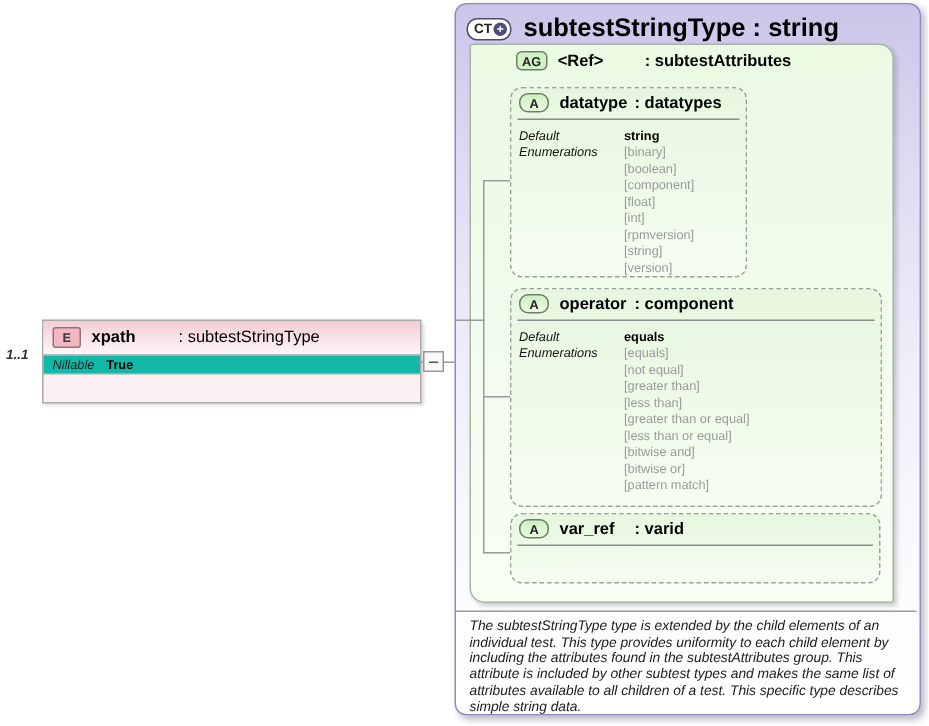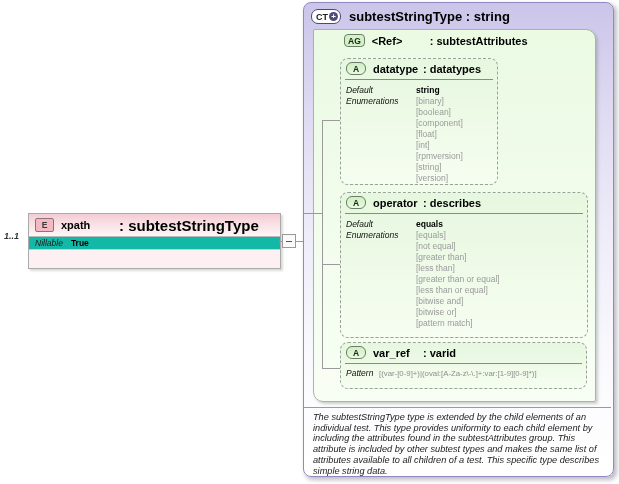--- a/index.html
+++ b/index.html
@@ -23,21 +23,21 @@
     height:22px; display:flex; align-items:center; padding-left:6px;
     background:linear-gradient(180deg,#f3cdd4 0%, #f9e4e8 55%, #fdf6f7 100%);
     border-bottom:1px solid #b8b8b8;
   }
   .badge-e {
     width:17px; height:12px; display:flex; align-items:center; justify-content:center;
     background:#f2b9c2; border:1px solid #927078; border-radius:2px;
     font-size:8.5px; font-weight:bold; color:#3a3a3a; flex:0 0 auto;
   }
   .el-name { font-size:11px; font-weight:bold; color:#000; margin-left:7px; min-width:58px; }
-  .el-type { font-size:15px; font-weight:bold; color:#000; }
+  .el-type { font-size:11px; font-weight:normal; color:#000; }
   .el-prop-row {
     height:12px; display:flex; align-items:center; padding-left:6px;
     background:#14b8a6; border-bottom:1px solid #cccccc; font-size:8.5px;
   }
   .el-prop-label { font-style:italic; color:#1a1a1a; }
   .el-prop-value { font-weight:bold; color:#000; margin-left:8px; }
   .el-annotation {
     padding:2px 5px 0 5px; font-size:9px; font-style:italic; color:#1a1a1a;
     background:#fbeff2; line-height:10.5px;
   }
@@ -60,21 +60,21 @@
   .ct-header { position:absolute; left:7px; top:6px; display:flex; align-items:center; }
   .badge-ct {
     height:13px; display:flex; align-items:center; padding:0 2px 0 4px;
     background:#ffffff; border:1px solid #4b4b6e; border-radius:7px;
   }
   .badge-ct .ct-txt { font-size:9px; font-weight:bold; color:#222; }
   .ct-plus {
     width:9px; height:9px; border-radius:50%; background:#4d4d7d; color:#fff;
     font-size:8px; line-height:9px; text-align:center; font-weight:bold; margin-left:1px;
   }
-  .ct-title { font-size:13px; font-weight:bold; color:#000; margin-left:8px; }
+  .ct-title { font-size:17px; font-weight:bold; color:#000; margin-left:8px; }
 
   
   .ag-box {
     position:absolute; left:313px; top:29px; width:281px; height:371px;
     background:linear-gradient(180deg,#eafae3 0%, #f2fcec 50%, #f8fef4 100%);
     border:1px solid #a9b4a4; border-radius:2px 10px 2px 10px;
     box-shadow:2px 2px 3px rgba(110,125,110,0.35);
   }
   .ag-header { display:flex; align-items:center; padding:4px 0 0 6px; }
   .badge-ag {
@@ -190,21 +190,21 @@
             <div class="enum-line">[version]</div>
           </div>
       </div>
     </div>
   </div>
 
   <div class="attr-box" style="left:340px;top:192px;width:248px;height:146px;">
     <div class="attr-header">
       <span class="badge-a">A</span>
       <span class="attr-name">operator</span>
-      <span class="attr-type">: describes</span>
+      <span class="attr-type">: component</span>
     </div>
     <div class="attr-sep"></div>
     <div class="attr-facets">
       <div class="facet-labels">
         <div class="facet-label">Default</div>
         <div class="facet-label">Enumerations</div>
       </div>
       <div class="facet-values">
         <div class="facet-default">equals</div>
         <div>
@@ -222,22 +222,18 @@
     </div>
   </div>
 
   <div class="attr-box" style="left:340px;top:342px;width:247px;height:47px;">
     <div class="attr-header">
       <span class="badge-a">A</span>
       <span class="attr-name">var_ref</span>
       <span class="attr-type">: varid</span>
     </div>
     <div class="attr-sep"></div>
-    <div class="pattern-row">
-      <span class="pattern-label">Pattern</span>
-      <span class="pattern-value">[(var-[0-9]+)|(oval:[A-Za-z\-\.]+:var:[1-9][0-9]*)]</span>
-    </div>
   </div>
 
   <div class="doc-sep"></div>
   <div class="ct-doc">The subtestStringType type is extended by the child elements of an individual test.  This type provides uniformity to each child element by including the attributes found in the subtestAttributes group.  This attribute is included by other subtest types and makes the same list of attributes available to all children of a test.  This specific type describes simple string data.</div>
 
 </div>
 
 </body></html>

